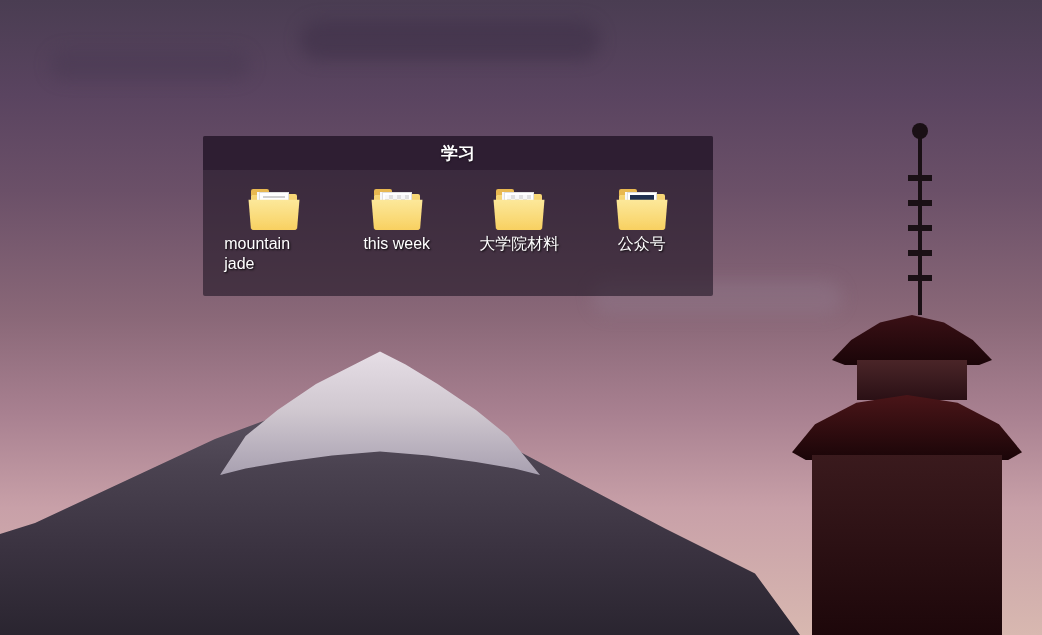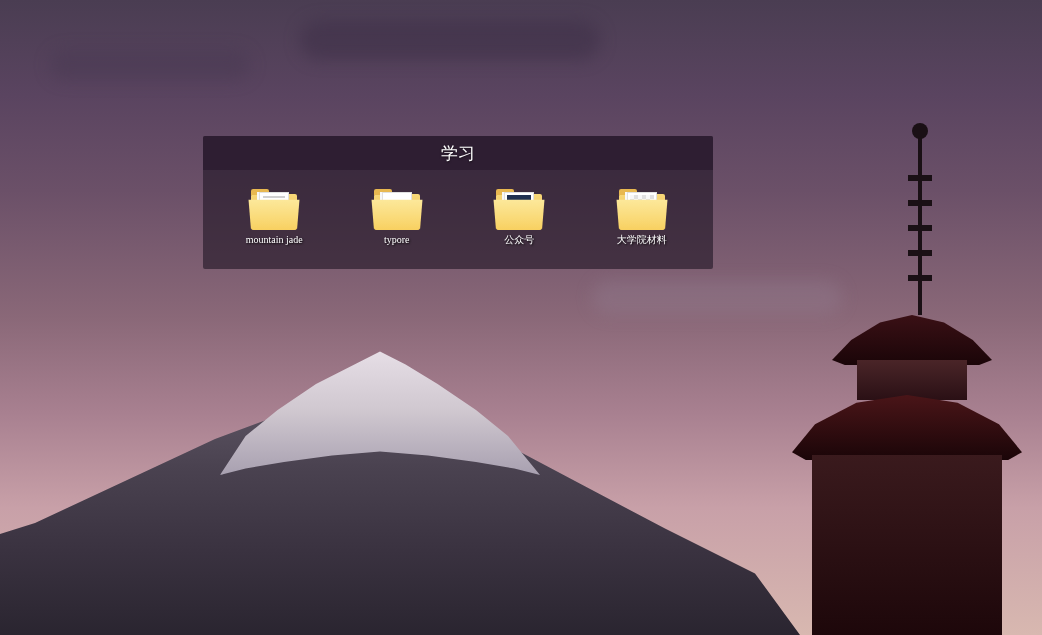--- a/index.html
+++ b/index.html
@@ -152,21 +152,21 @@
     }
     
     .folder-group-header {
       height: 34px;
       background: rgba(40, 25, 45, 0.65);
       display: flex;
       align-items: center;
       justify-content: center;
       color: #ffffff;
       font-size: 17px;
-      font-weight: 400;
+      font-weight: 700;
       text-shadow: 0 1px 2px rgba(0,0,0,0.6);
     }
     
     .folder-grid {
       padding: 14px 14px 18px 14px;
       display: grid;
       grid-template-columns: repeat(4, 1fr);
       gap: 10px 8px;
     }
     
@@ -279,27 +279,26 @@
       left: 2px;
       right: 2px;
       bottom: 2px;
       background: 
         repeating-conic-gradient(#e0e0e0 0% 25%, #f8f8f8 0% 50%);
       background-size: 8px 8px;
     }
     
     .folder-label {
       color: #ffffff;
-      font-size: 10px;
+      font-size: 16px;
       text-align: left;
       text-shadow: 1px 1px 2px rgba(0,0,0,0.9);
       line-height: 1.25;
       max-width: 100px;
       word-wrap: break-word;
-      font-family: Liberation Serif, serif;
     }
   </style>
 </head>
 <body>
 
 <div class="desktop">
   <div class="cloud cloud1"></div>
   <div class="cloud cloud2"></div>
   <div class="cloud cloud3"></div>
   <div class="mountain"></div>
@@ -325,51 +324,51 @@
                 <div class="paper-line"></div>
                 <div class="paper-line"></div>
                 <div class="paper-line"></div>
               </div>
             </div>
           <div class="folder-front"></div>
         </div>
         <div class="folder-label">mountain jade</div>
       </div>
 
-
       <div class="folder-item">
         <div class="folder-icon">
           <div class="folder-back"></div>
           <div class="folder-paper">
-              <div class="paper-t">T</div>
+              <div class="paper-checker"></div>
             </div>
           <div class="folder-front"></div>
         </div>
-        <div class="folder-label">typore</div>
+        <div class="folder-label">this week</div>
       </div>
 
+
+
+      <div class="folder-item">
+        <div class="folder-icon">
+          <div class="folder-back"></div>
+          <div class="folder-paper">
+              <div class="paper-checker"></div>
+            </div>
+          <div class="folder-front"></div>
+        </div>
+        <div class="folder-label">大学院材料</div>
+      </div>
 
       <div class="folder-item">
         <div class="folder-icon">
           <div class="folder-back"></div>
           <div class="folder-paper">
               <div class="paper-dark"></div>
             </div>
           <div class="folder-front"></div>
         </div>
         <div class="folder-label">公众号</div>
       </div>
 
-      <div class="folder-item">
-        <div class="folder-icon">
-          <div class="folder-back"></div>
-          <div class="folder-paper">
-              <div class="paper-checker"></div>
-            </div>
-          <div class="folder-front"></div>
-        </div>
-        <div class="folder-label">大学院材料</div>
-      </div>
-
 
     </div>
   </div>
 </div>
 
 </body></html>

